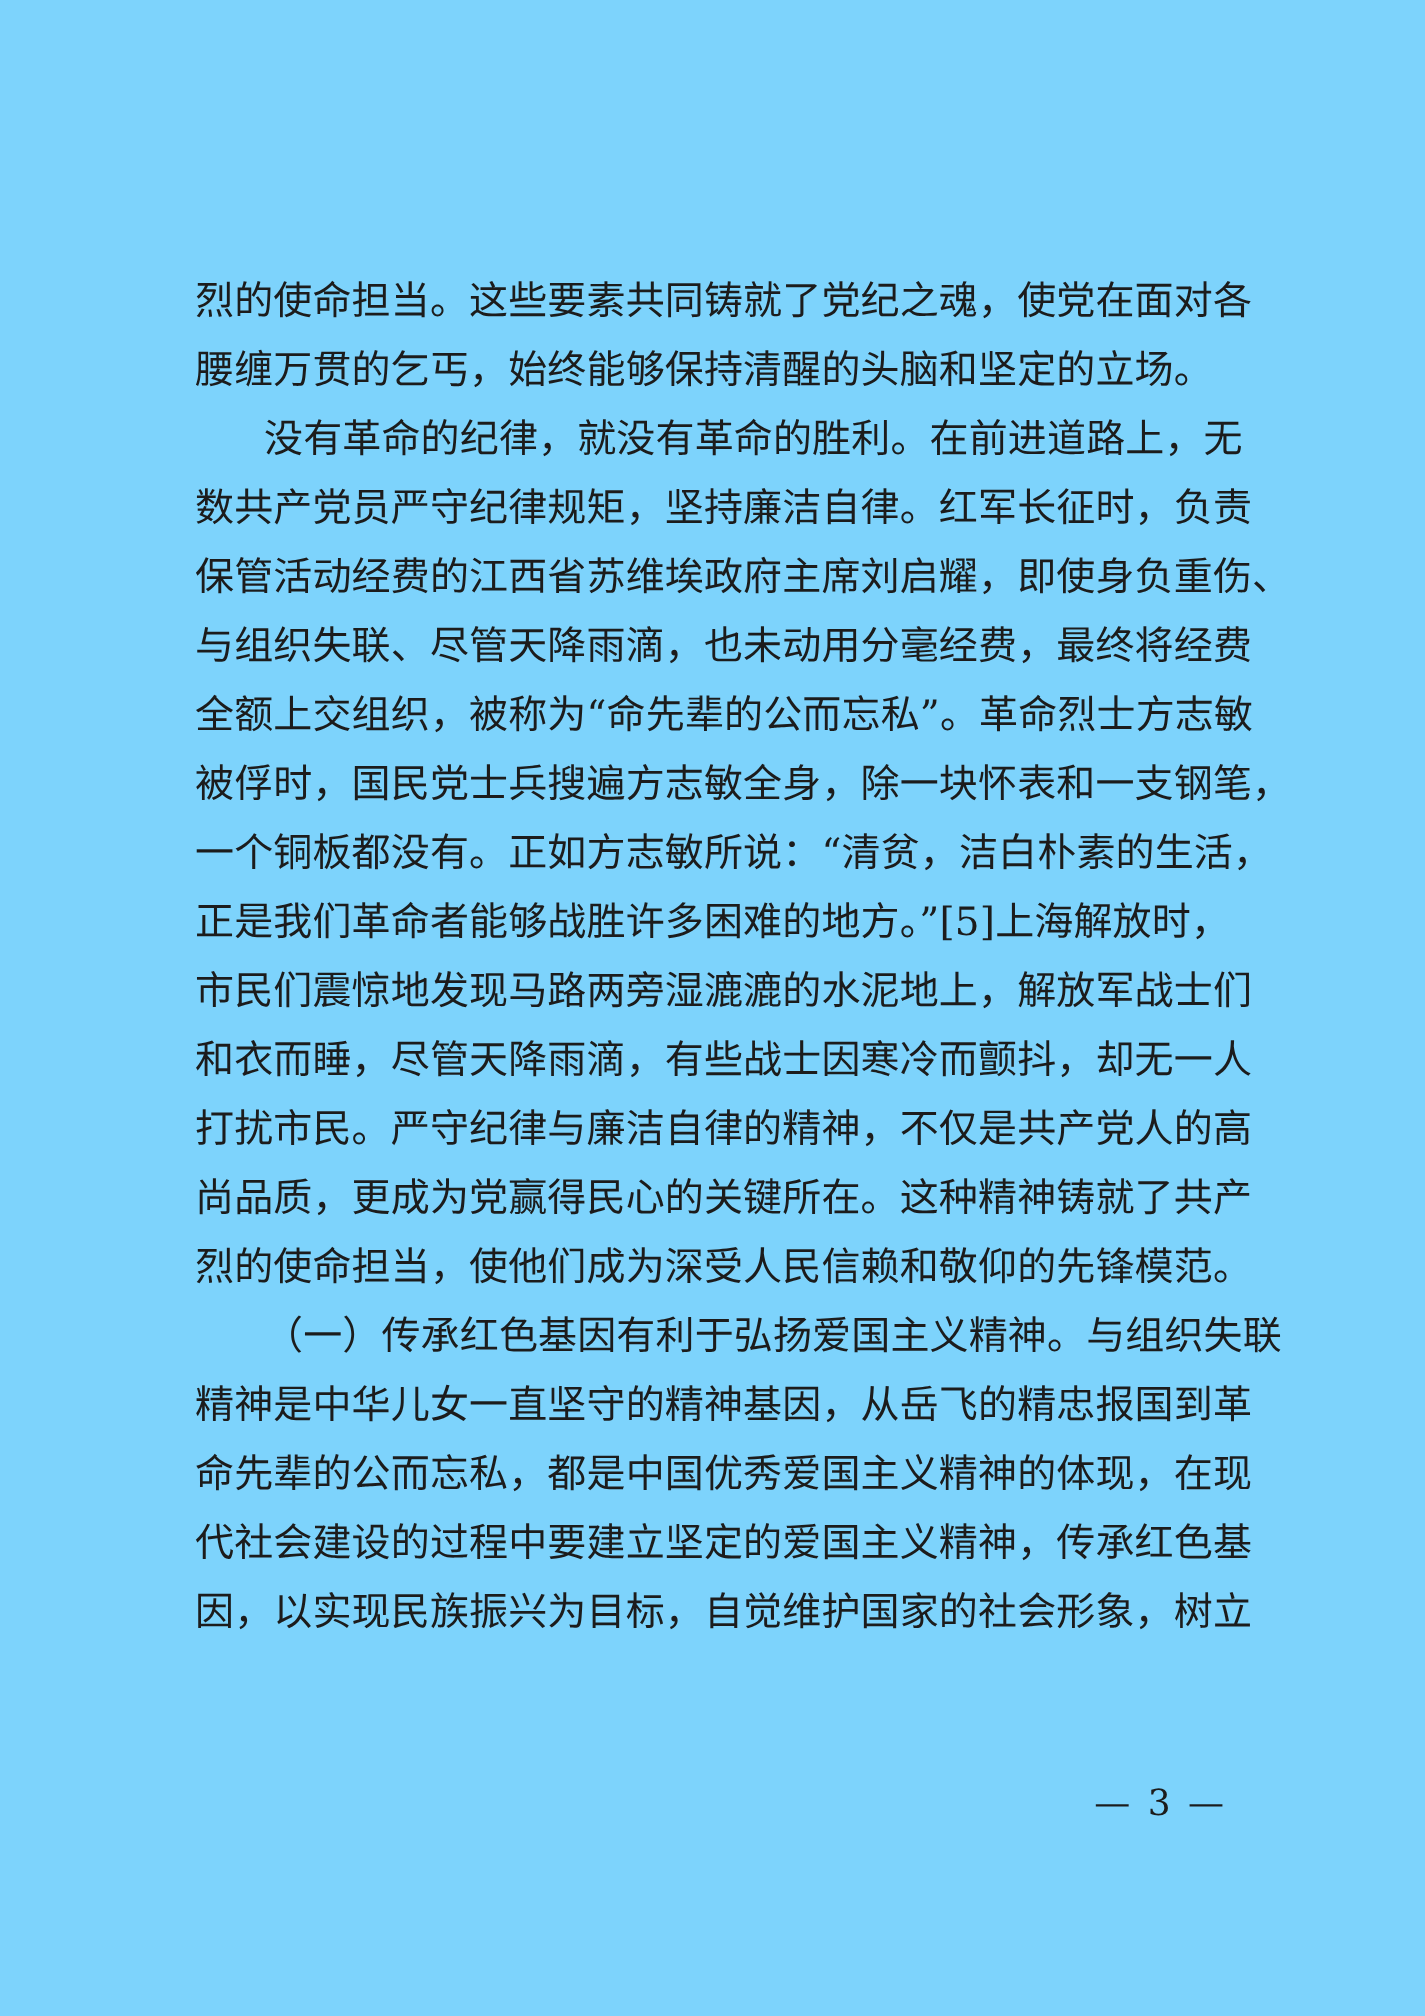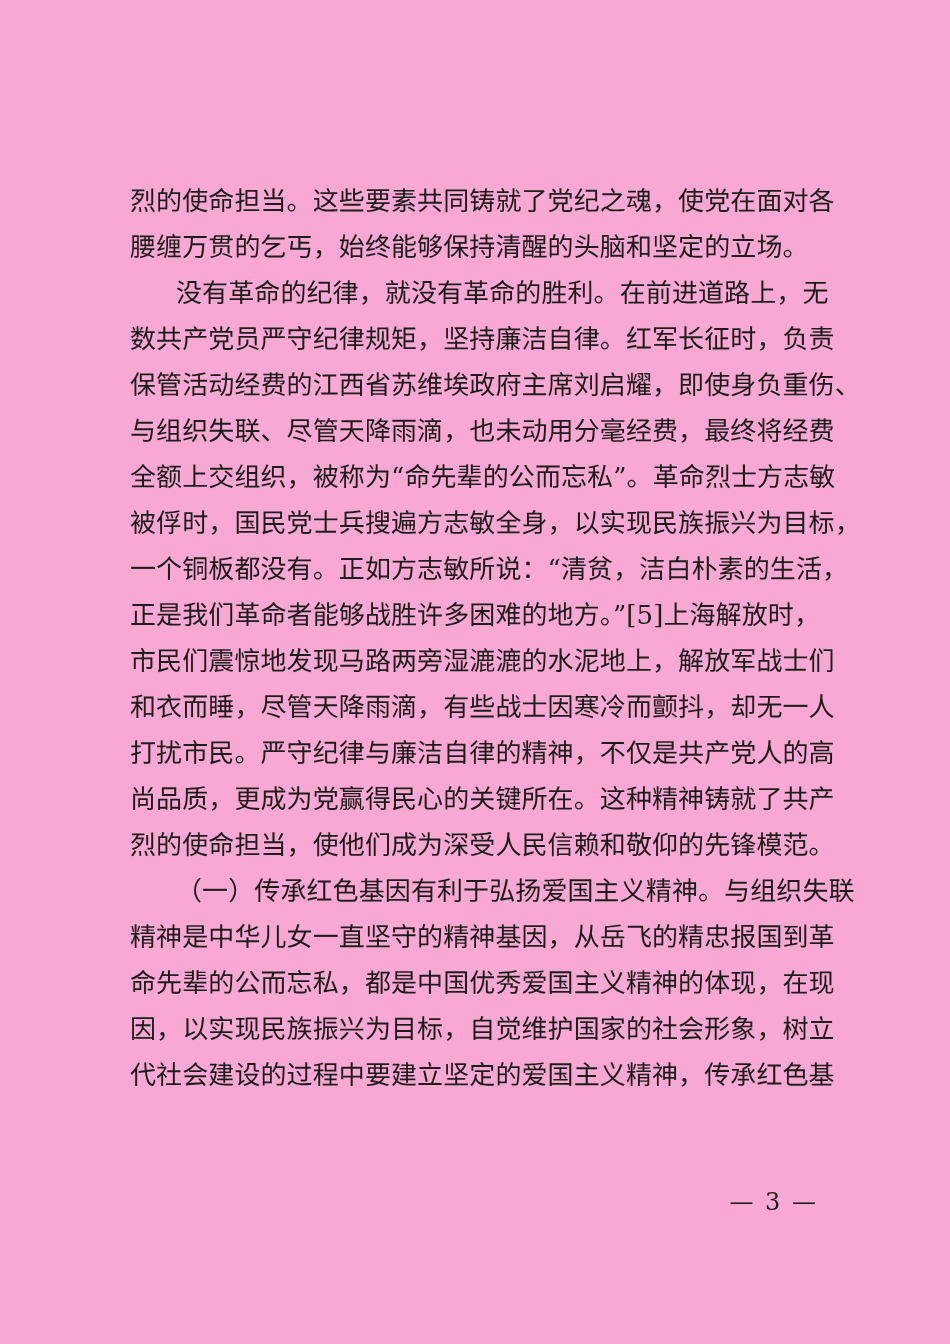--- a/index.html
+++ b/index.html
@@ -9,21 +9,21 @@
   }
   body {
     width: 950px;
     height: 1344px;
     position: relative;
     overflow: hidden;
   }
   .doc-page {
     position: absolute;
     inset: 0;
-    background: #f9a8d4;
+    background: #7dd3fc;
   }
   .doc-text {
     position: absolute;
     left: 130px;
     top: 178px;
     width: 712px;
     font-family: "DejaVu Serif", "Liberation Serif", serif;
     font-size: 26px;
     line-height: 46px;
     color: #1c1c1c;
@@ -60,28 +60,28 @@
 
 <div class="doc-page">
   <div class="doc-text" id="doc-text">
       <div class="line"><span class="seg">烈的使命担当。这些要素共同铸就了党纪之魂，使党在面对各</span></div>
       <div class="line"><span class="seg">腰缠万贯的乞丐，始终能够保持清醒的头脑和坚定的立场。</span></div>
       <div class="line indent"><span class="seg">没有革命的纪律，就没有革命的胜利。在前进道路上，无</span></div>
       <div class="line"><span class="seg">数共产党员严守纪律规矩，坚持廉洁自律。红军长征时，负责</span></div>
       <div class="line"><span class="seg">保管活动经费的江西省苏维埃政府主席刘启耀，即使身负重伤、</span></div>
       <div class="line"><span class="seg">与组织失联、尽管天降雨滴，也未动用分毫经费，最终将经费</span></div>
       <div class="line"><span class="seg">全额上交组织，被称为“命先辈的公而忘私”。革命烈士方志敏</span></div>
-      <div class="line"><span class="seg">被俘时，国民党士兵搜遍方志敏全身，以实现民族振兴为目标，</span></div>
+      <div class="line"><span class="seg">被俘时，国民党士兵搜遍方志敏全身，除一块怀表和一支钢笔，</span></div>
       <div class="line"><span class="seg">一个铜板都没有。正如方志敏所说：“清贫，洁白朴素的生活，</span></div>
       <div class="line"><span class="seg">正是我们革命者能够战胜许多困难的地方。”[5]上海解放时，</span></div>
       <div class="line"><span class="seg">市民们震惊地发现马路两旁湿漉漉的水泥地上，解放军战士们</span></div>
       <div class="line"><span class="seg">和衣而睡，尽管天降雨滴，有些战士因寒冷而颤抖，却无一人</span></div>
       <div class="line"><span class="seg">打扰市民。严守纪律与廉洁自律的精神，不仅是共产党人的高</span></div>
       <div class="line"><span class="seg">尚品质，更成为党赢得民心的关键所在。这种精神铸就了共产</span></div>
       <div class="line"><span class="seg">烈的使命担当，使他们成为深受人民信赖和敬仰的先锋模范。</span></div>
       <div class="line indent"><span class="seg lead">（一）传承红色基因有利于弘扬爱国主义精神。</span><span class="seg">与组织失联</span></div>
       <div class="line"><span class="seg">精神是中华儿女一直坚守的精神基因，从岳飞的精忠报国到革</span></div>
       <div class="line"><span class="seg">命先辈的公而忘私，都是中国优秀爱国主义精神的体现，在现</span></div>
+      <div class="line"><span class="seg">代社会建设的过程中要建立坚定的爱国主义精神，传承红色基</span></div>
       <div class="line"><span class="seg">因，以实现民族振兴为目标，自觉维护国家的社会形象，树立</span></div>
-      <div class="line"><span class="seg">代社会建设的过程中要建立坚定的爱国主义精神，传承红色基</span></div>
     </div>
   <div class="page-number">— 3 —</div>
 </div>
 
 </body></html>

